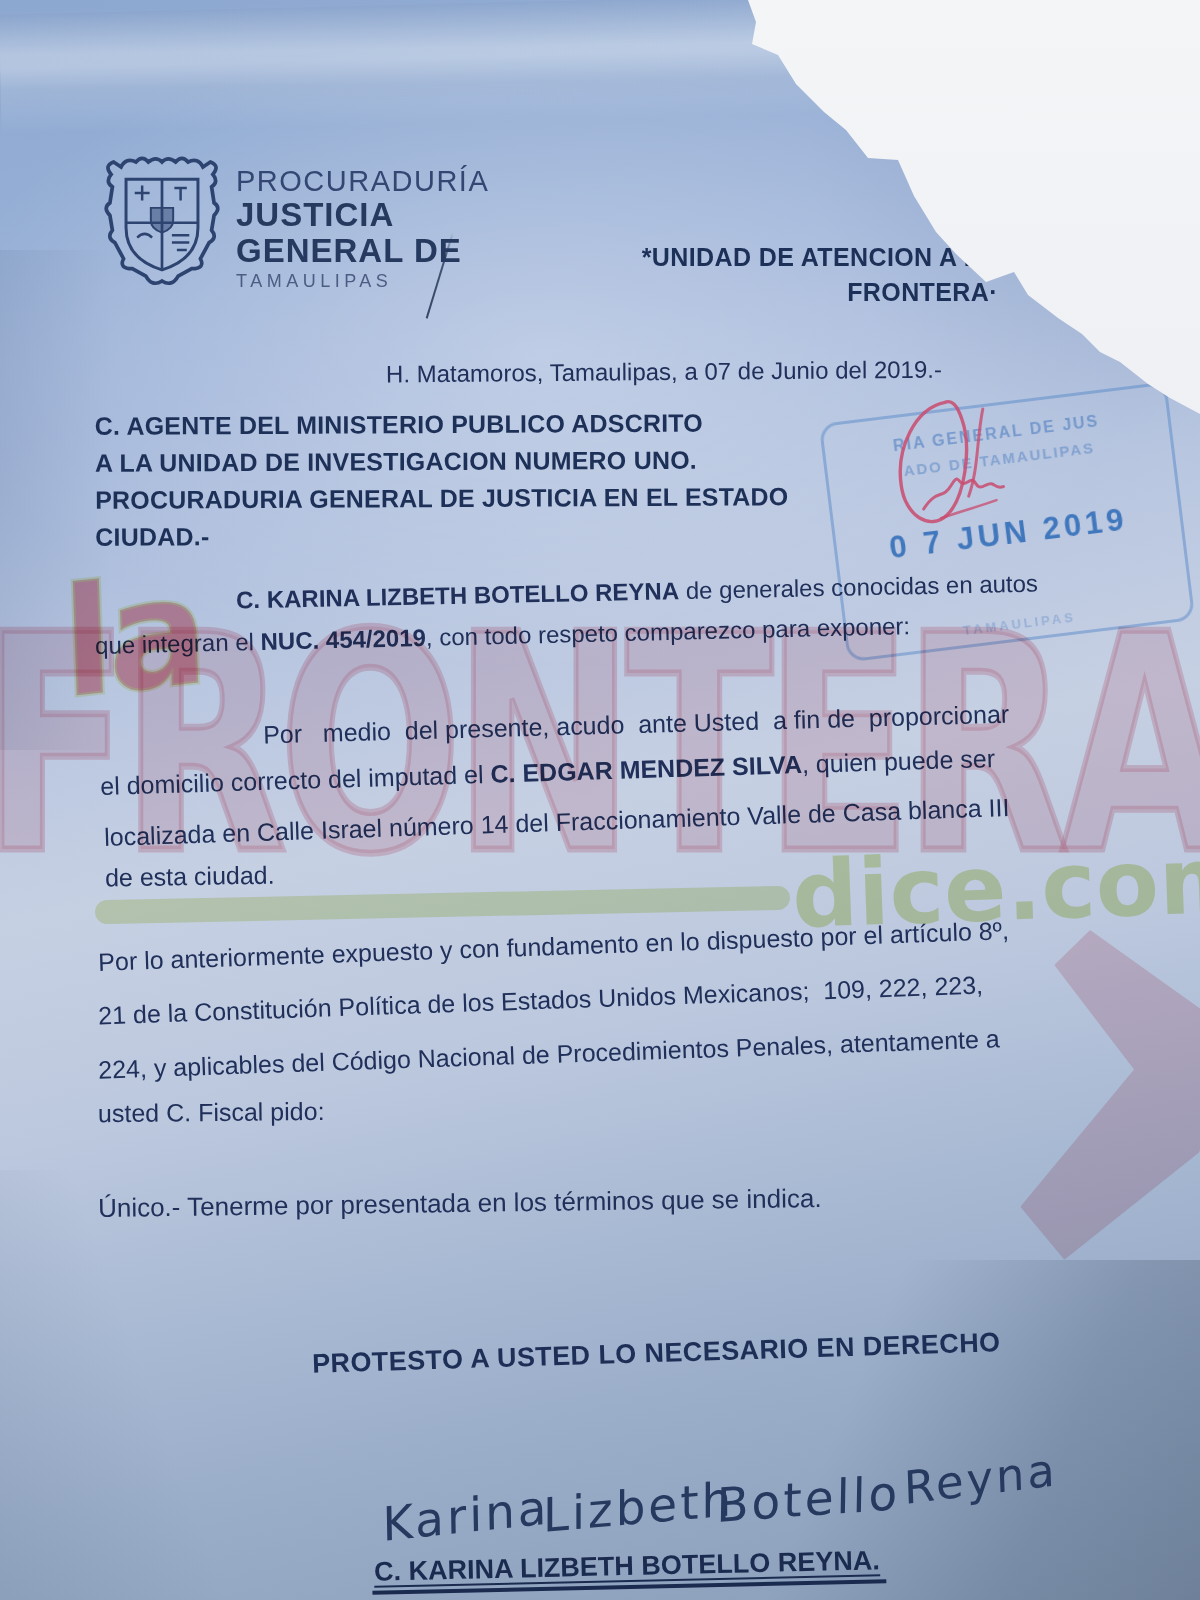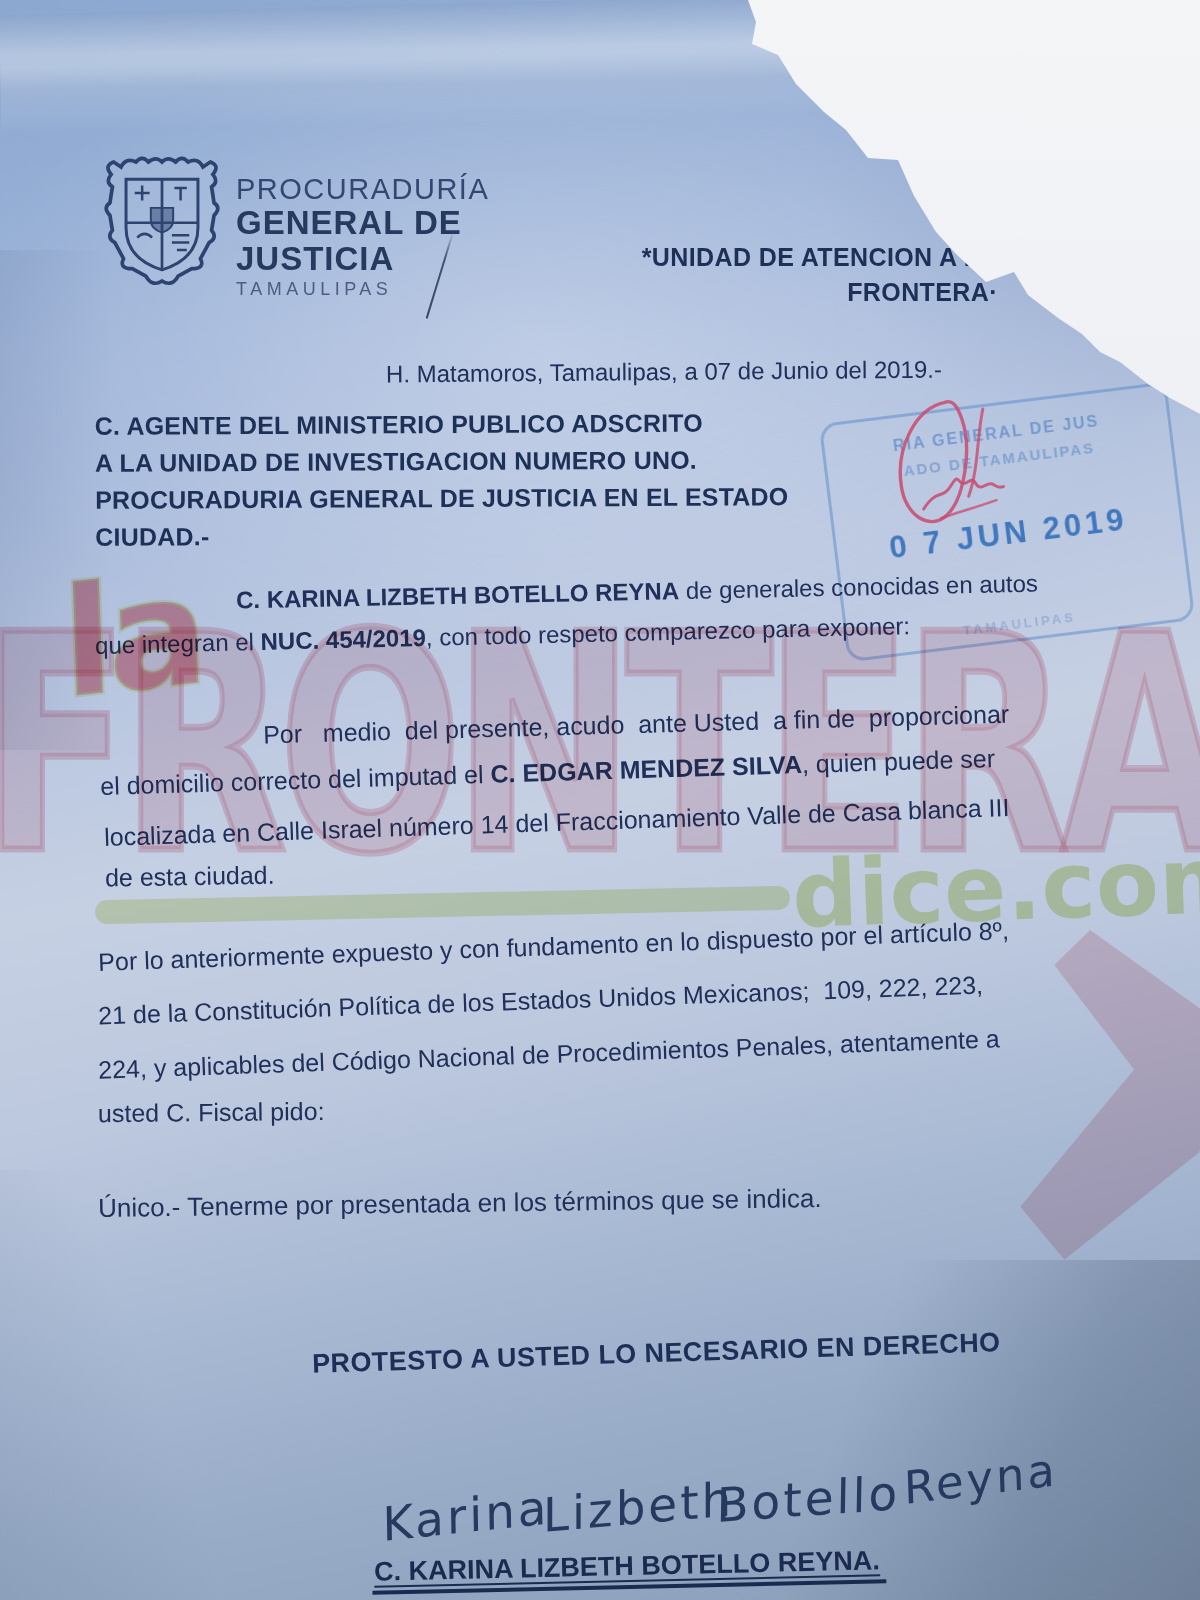--- a/index.html
+++ b/index.html
@@ -25,21 +25,21 @@
   .sh-left{left:0;top:250px;width:140px;height:500px;
     background:linear-gradient(90deg,rgba(90,110,145,0.14),rgba(90,110,145,0) 80%);}
 
   .txt{position:absolute;color:#20305a;}
   .b{font-weight:bold;}
   .pre{white-space:pre;}
 
   
   .crest{left:100px;top:153px;width:124px;height:142px;}
   .logo-text{left:236px;top:166px;line-height:1.08;}
-  .logo-title{font-size:29px;font-weight:400;color:#334772;letter-spacing:1.5px;margin-top:8px;}
+  .logo-title{font-size:29px;font-weight:400;color:#334772;letter-spacing:1.5px;}
   .logo-bold{font-size:33px;font-weight:bold;color:#26395f;letter-spacing:1px;}
   .logo-state{font-size:18px;font-weight:400;color:#4c5d84;letter-spacing:4.5px;margin-top:3px;}
 
   .unit{left:578px;top:240px;width:420px;text-align:right;font-size:25px;font-weight:bold;
         line-height:1.38;letter-spacing:0.4px;color:#1d3058;}
   .dateline{left:386px;top:358px;font-size:24px;transform:rotate(-0.5deg);}
 
   .addressee{left:95px;top:406px;font-size:25px;font-weight:bold;line-height:1.48;
              letter-spacing:0.2px;transform:rotate(-0.3deg);color:#1d3058;}
 
@@ -127,22 +127,22 @@
         <path d="M9 17 Q3 10 11 7 L17 11 Q21 3 29 7 Q34 1 39 7 Q45 2 50 7 Q55 2 61 7 Q66 1 71 7 Q79 3 83 11 L89 7 Q97 10 91 17 Q96 23 90 27 L92 40 Q98 44 92 50 L90 62 Q95 68 88 72 L81 85 Q85 93 74 93 L63 99 Q58 108 50 103 Q42 108 37 99 L26 93 Q15 93 19 85 L12 72 Q5 68 10 62 L8 50 Q2 44 8 40 L10 27 Q4 23 9 17 Z" fill="rgba(198,211,234,0.18)" stroke="#2e4470" stroke-width="3"></path>
         <path d="M21 21 H79 V60 Q79 85 50 94 Q21 85 21 60 Z" fill="none" stroke="#2e4470" stroke-width="2.4"></path>
         <line x1="50" y1="21" x2="50" y2="93" stroke="#2e4470" stroke-width="2.2"></line>
         <line x1="21" y1="56" x2="79" y2="56" stroke="#2e4470" stroke-width="2.2"></line>
         <path d="M28 32 h12 M34 26 v12 M60 28 h10 M65 28 v10 M30 68 q6 -6 12 0 M58 66 h14 M58 72 h14 M62 78 h8" stroke="#2e4470" stroke-width="2" fill="none"></path>
         <path d="M41 44 H59 V54 Q59 61 50 64 Q41 61 41 54 Z" fill="rgba(46,68,112,0.5)" stroke="#2e4470" stroke-width="1.6"></path>
       </svg>
     </div>
     <div class="txt logo-text">
       <div class="logo-title">PROCURADURÍA</div>
+      <div class="logo-bold">JUSTICIA</div>
       <div class="logo-bold">GENERAL DE</div>
-      <div class="logo-bold">JUSTICIA</div>
       <div class="logo-state">TAMAULIPAS</div>
     </div>
 
     <div class="txt unit">
       <div>*UNIDAD DE ATENCION A LA</div>
       <div>FRONTERA·</div>
     </div>
 
     <div class="txt dateline">H. Matamoros, Tamaulipas, a 07 de Junio del 2019.-</div>
 

